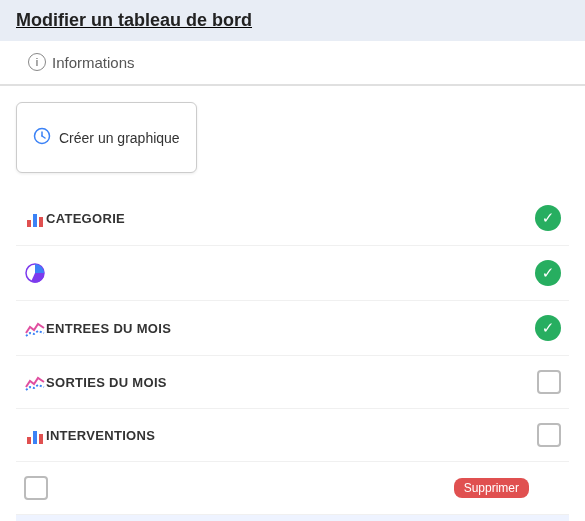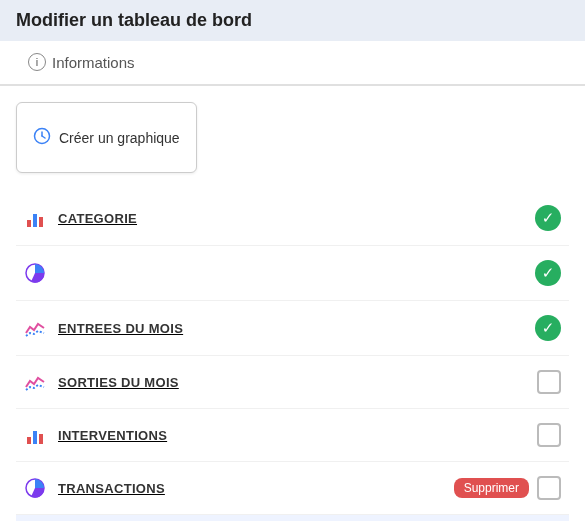--- a/index.html
+++ b/index.html
@@ -13,20 +13,21 @@
       width: 585px;
       min-height: 521px;
       background: #f0f2f5;
     }
     .header {
       background: #e8edf5;
       padding: 10px 16px;
       display: flex;
       justify-content: space-between;
       align-items: center;
+      text-decoration: underline;
     }
     .header-title {
       font-size: 18px;
       font-weight: bold;
       color: #222;
     }
     .header-meta {
       font-size: 11px;
       color: #555;
       text-align: right;
@@ -93,22 +94,20 @@
       border-bottom: 1px solid #f0f0f0;
       background: #fff;
       position: relative;
     }
     .chart-row.highlighted {
       background: #eef3ff;
     }
     .chart-row-left {
       display: flex;
       align-items: center;
-      gap: 12px;
-      text-decoration: underline;
     }
     .chart-icon {
       width: 22px;
       height: 22px;
       display: flex;
       align-items: center;
       justify-content: center;
     }
     .chart-label {
       font-size: 13px;
@@ -285,30 +284,20 @@
             </svg>
           </span>
           <span class="chart-label">INTERVENTIONS</span>
         </div>
         <div class="chart-row-right">
           <div class="checkbox-unchecked"></div>
         </div>
       </div>
 
       <div class="chart-row" style="position:relative;">
-        <div class="chart-row-left">
-          <span class="chart-icon pie-icon">
-            <svg width="20" height="20" viewBox="0 0 20 20">
-              <circle cx="10" cy="10" r="9" fill="none" stroke="#7c3aed" stroke-width="1.5"></circle>
-              <path d="M10 10 L10 1 A9 9 0 0 1 19 10 Z" fill="#3b82f6"></path>
-              <path d="M10 10 L19 10 A9 9 0 0 1 6 18.7 Z" fill="#7c3aed"></path>
-            </svg>
-          </span>
-          <span class="chart-label">TRANSACTIONS</span>
-        </div>
         <div class="chart-row-right">
           <span class="supprimer-badge">Supprimer</span>
           <div class="checkbox-unchecked"></div>
         </div>
       </div>
 
       <div class="chart-row highlighted">
         <div class="chart-row-left">
           <span class="chart-icon line-icon">
             <svg width="20" height="20" viewBox="0 0 20 20">

